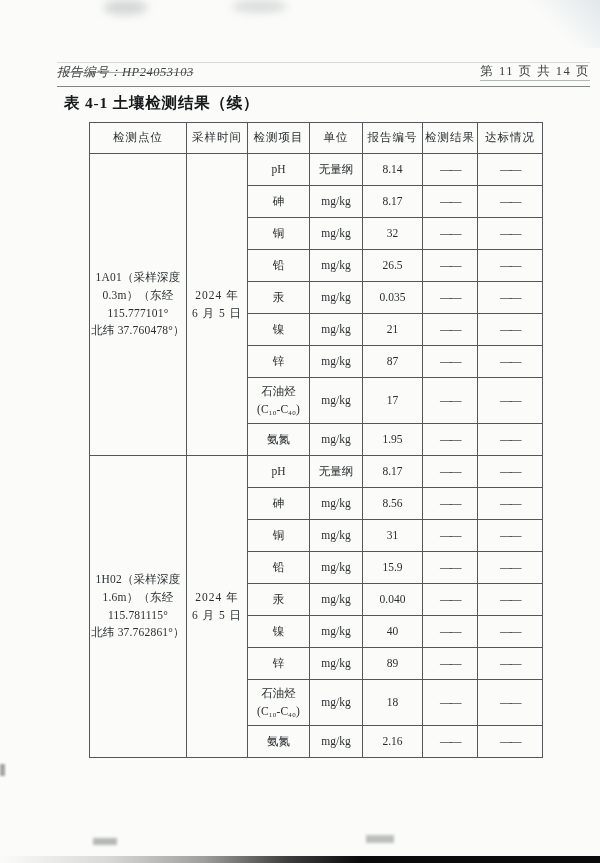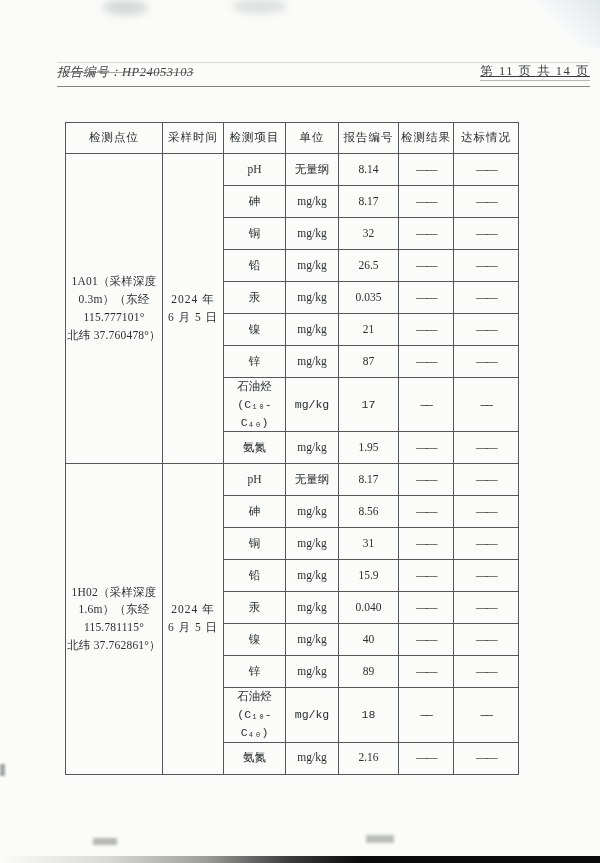--- a/index.html
+++ b/index.html
@@ -65,50 +65,49 @@
   .report-no{
     font-style:italic;
     letter-spacing:0.5px;
     text-decoration:line-through;
     text-decoration-color:rgba(95,100,97,0.55);
     text-decoration-thickness:1px;
   }
   .page-indicator{
     letter-spacing:1.5px;
     border-bottom:1px solid rgba(110,115,112,0.5);
-    text-decoration:underline;
   }
   
   .table-title{
     position:absolute;top:93px;left:64px;
     font-size:15.5px;font-weight:bold;color:#161819;
     letter-spacing:0.8px;
   }
   
   table.results{
-    position:absolute;top:122px;left:65px;
+    position:absolute;top:122px;left:89px;
     width:453px;
     border-collapse:collapse;
     table-layout:fixed;
   }
   table.results th,
   table.results td{
     border:1px solid #53575a;
     text-align:center;
     vertical-align:middle;
     font-size:11.5px;
     font-weight:normal;
     padding:0 1px;
     color:#2b2e30;
     white-space:pre-line;
     line-height:1.55;
   }
   table.results thead tr{height:31px;}
   table.results tr.r{height:32px;}
-  table.results tr.r-tall{height:46px;font-family:Liberation Mono, monospace;}
+  table.results tr.r-tall{height:46px;}
   table.results th{letter-spacing:1px;}
   td.point-cell{font-size:11.5px;line-height:2.05;letter-spacing:0.2px;}
   td.time-cell{font-size:12px;line-height:2.0;letter-spacing:1px;}
   td.dash-cell{color:#4a4e4b;letter-spacing:-1.5px;font-size:12px;}
 </style>
 </head>
 <body>
 
 <div class="page">
 
@@ -118,20 +117,21 @@
   <div class="artifact artifact-bottom-strip"></div>
   <div class="artifact artifact-mark-a"></div>
   <div class="artifact artifact-mark-b"></div>
   <div class="artifact artifact-edge-dot"></div>
 
   <div class="page-header">
     <span class="report-no">报告编号：HP24053103</span>
     <span class="page-indicator">第 11 页 共 14 页</span>
   </div>
 
+  <div class="table-title">表 4-1 土壤检测结果（续）</div>
 
   <table class="results">
     <colgroup>
       <col style="width:97px">
         <col style="width:61px">
         <col style="width:62px">
       <col style="width:53px">
         <col style="width:60px">
         <col style="width:55px">
         <col style="width:65px">

